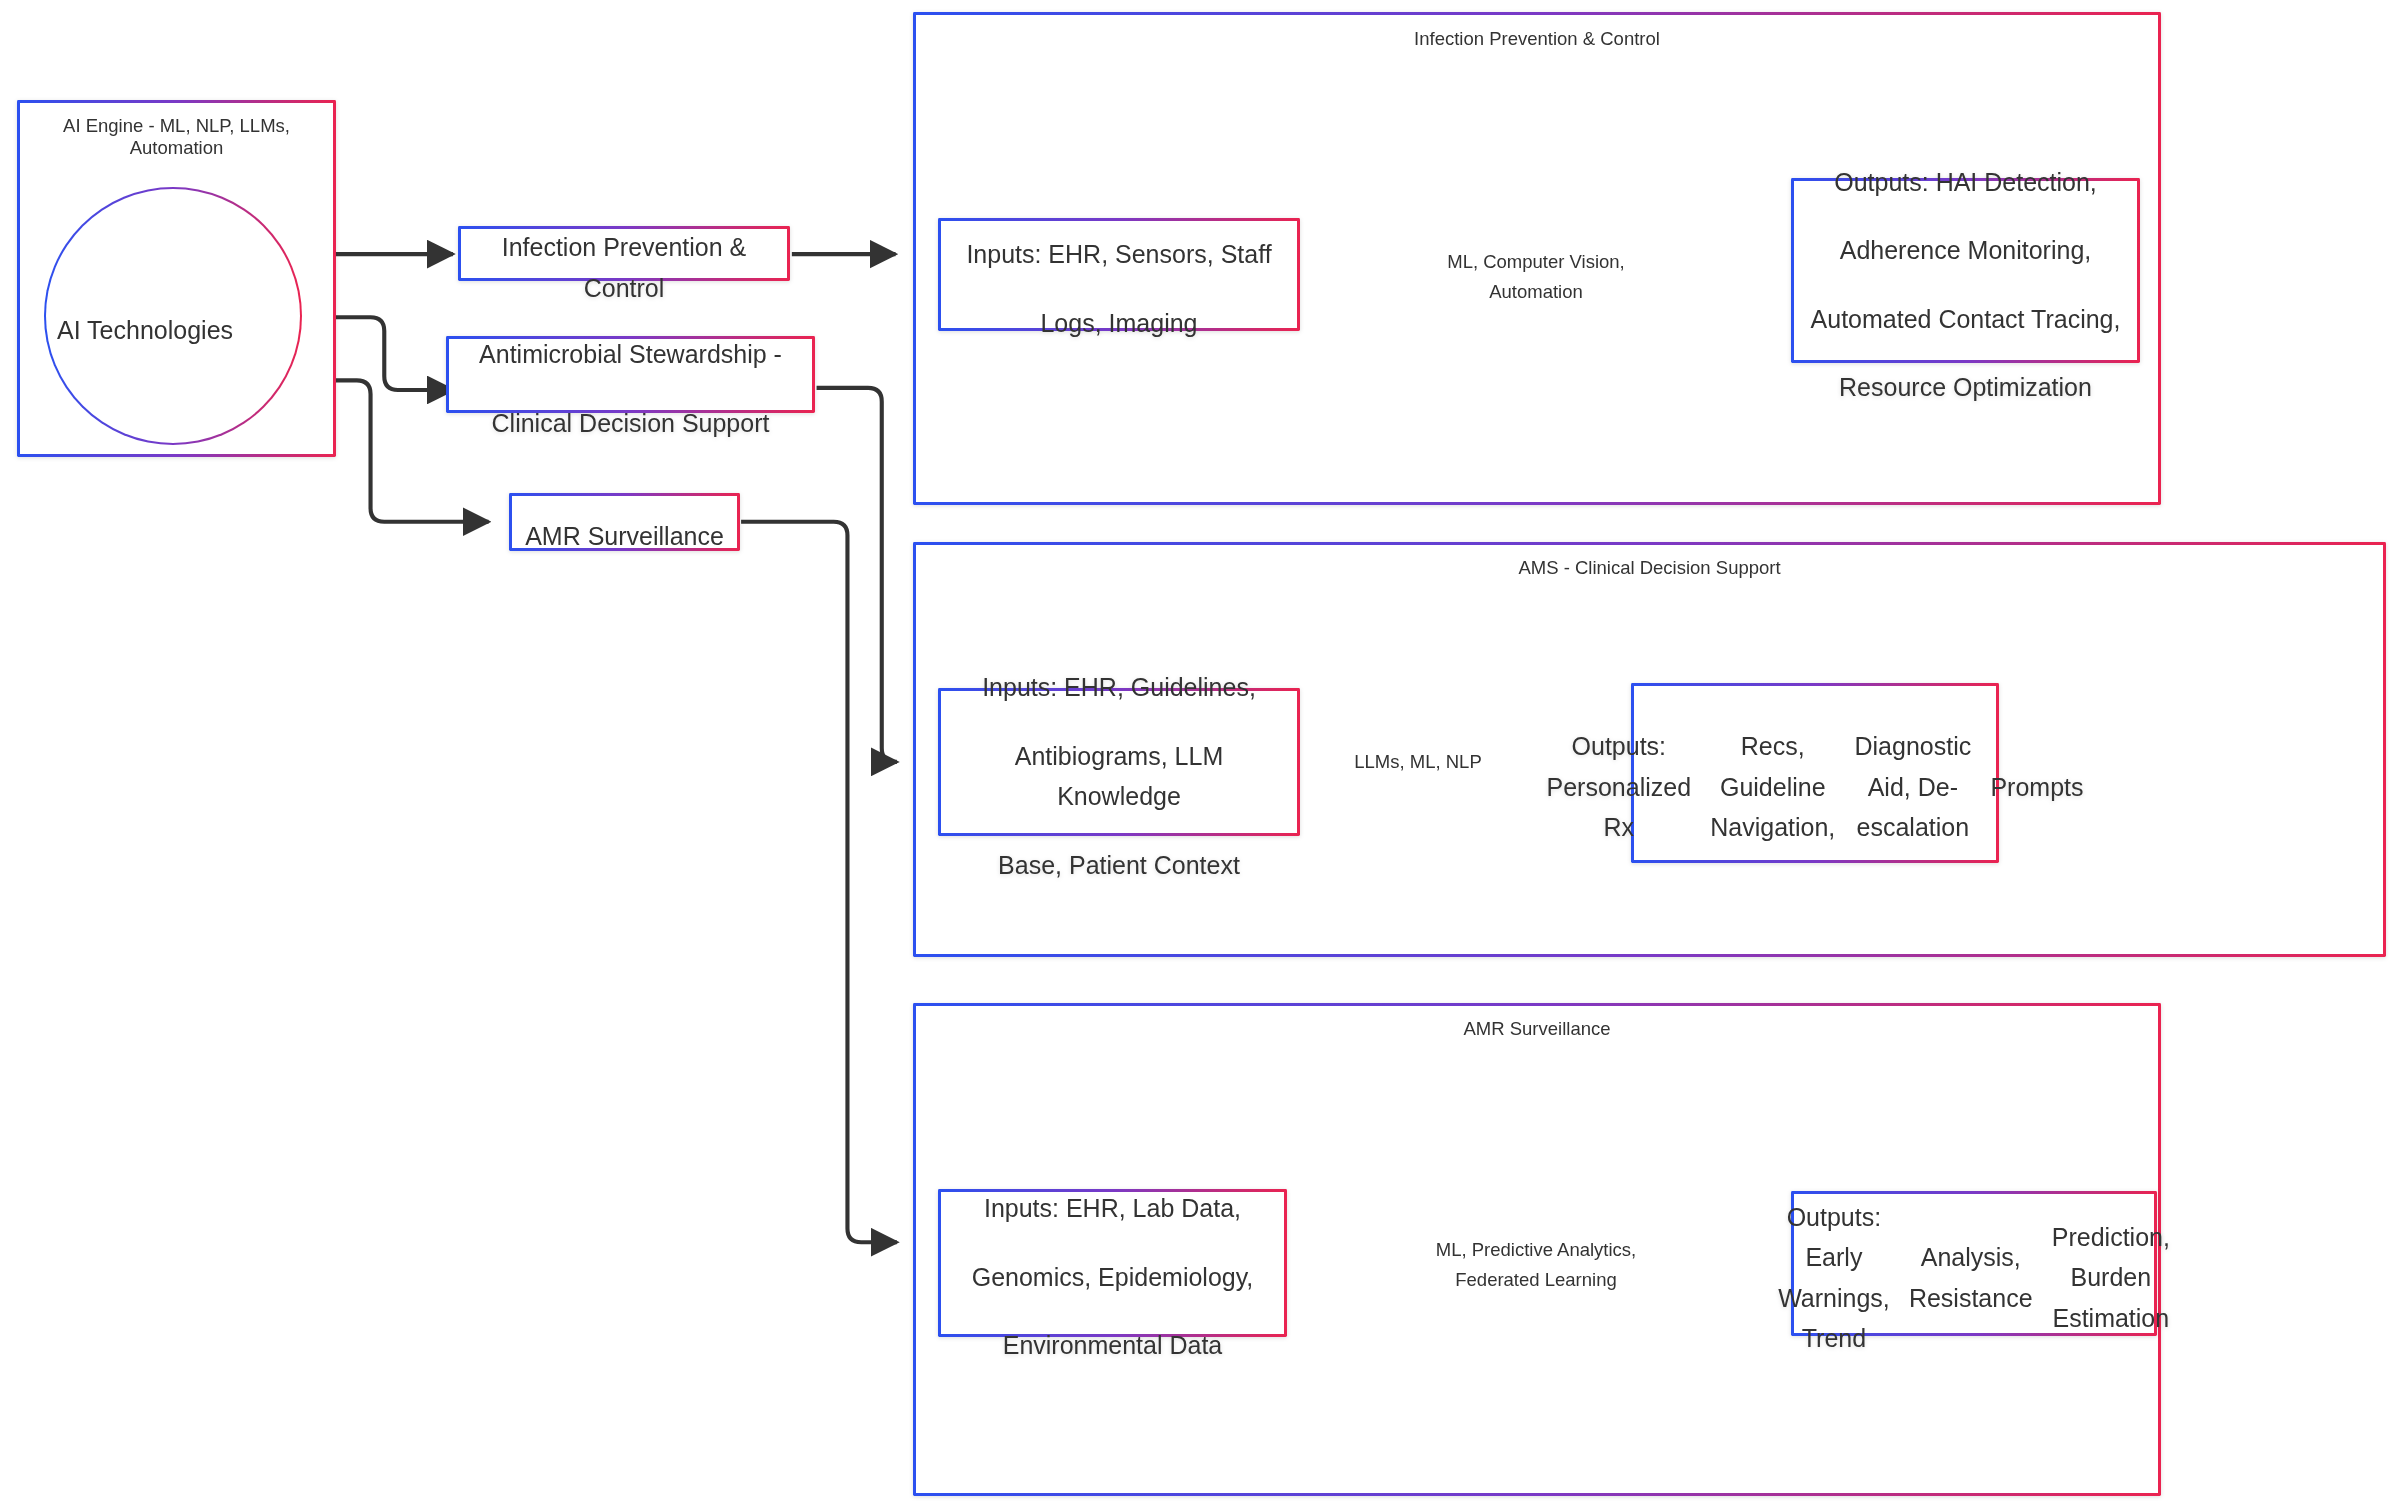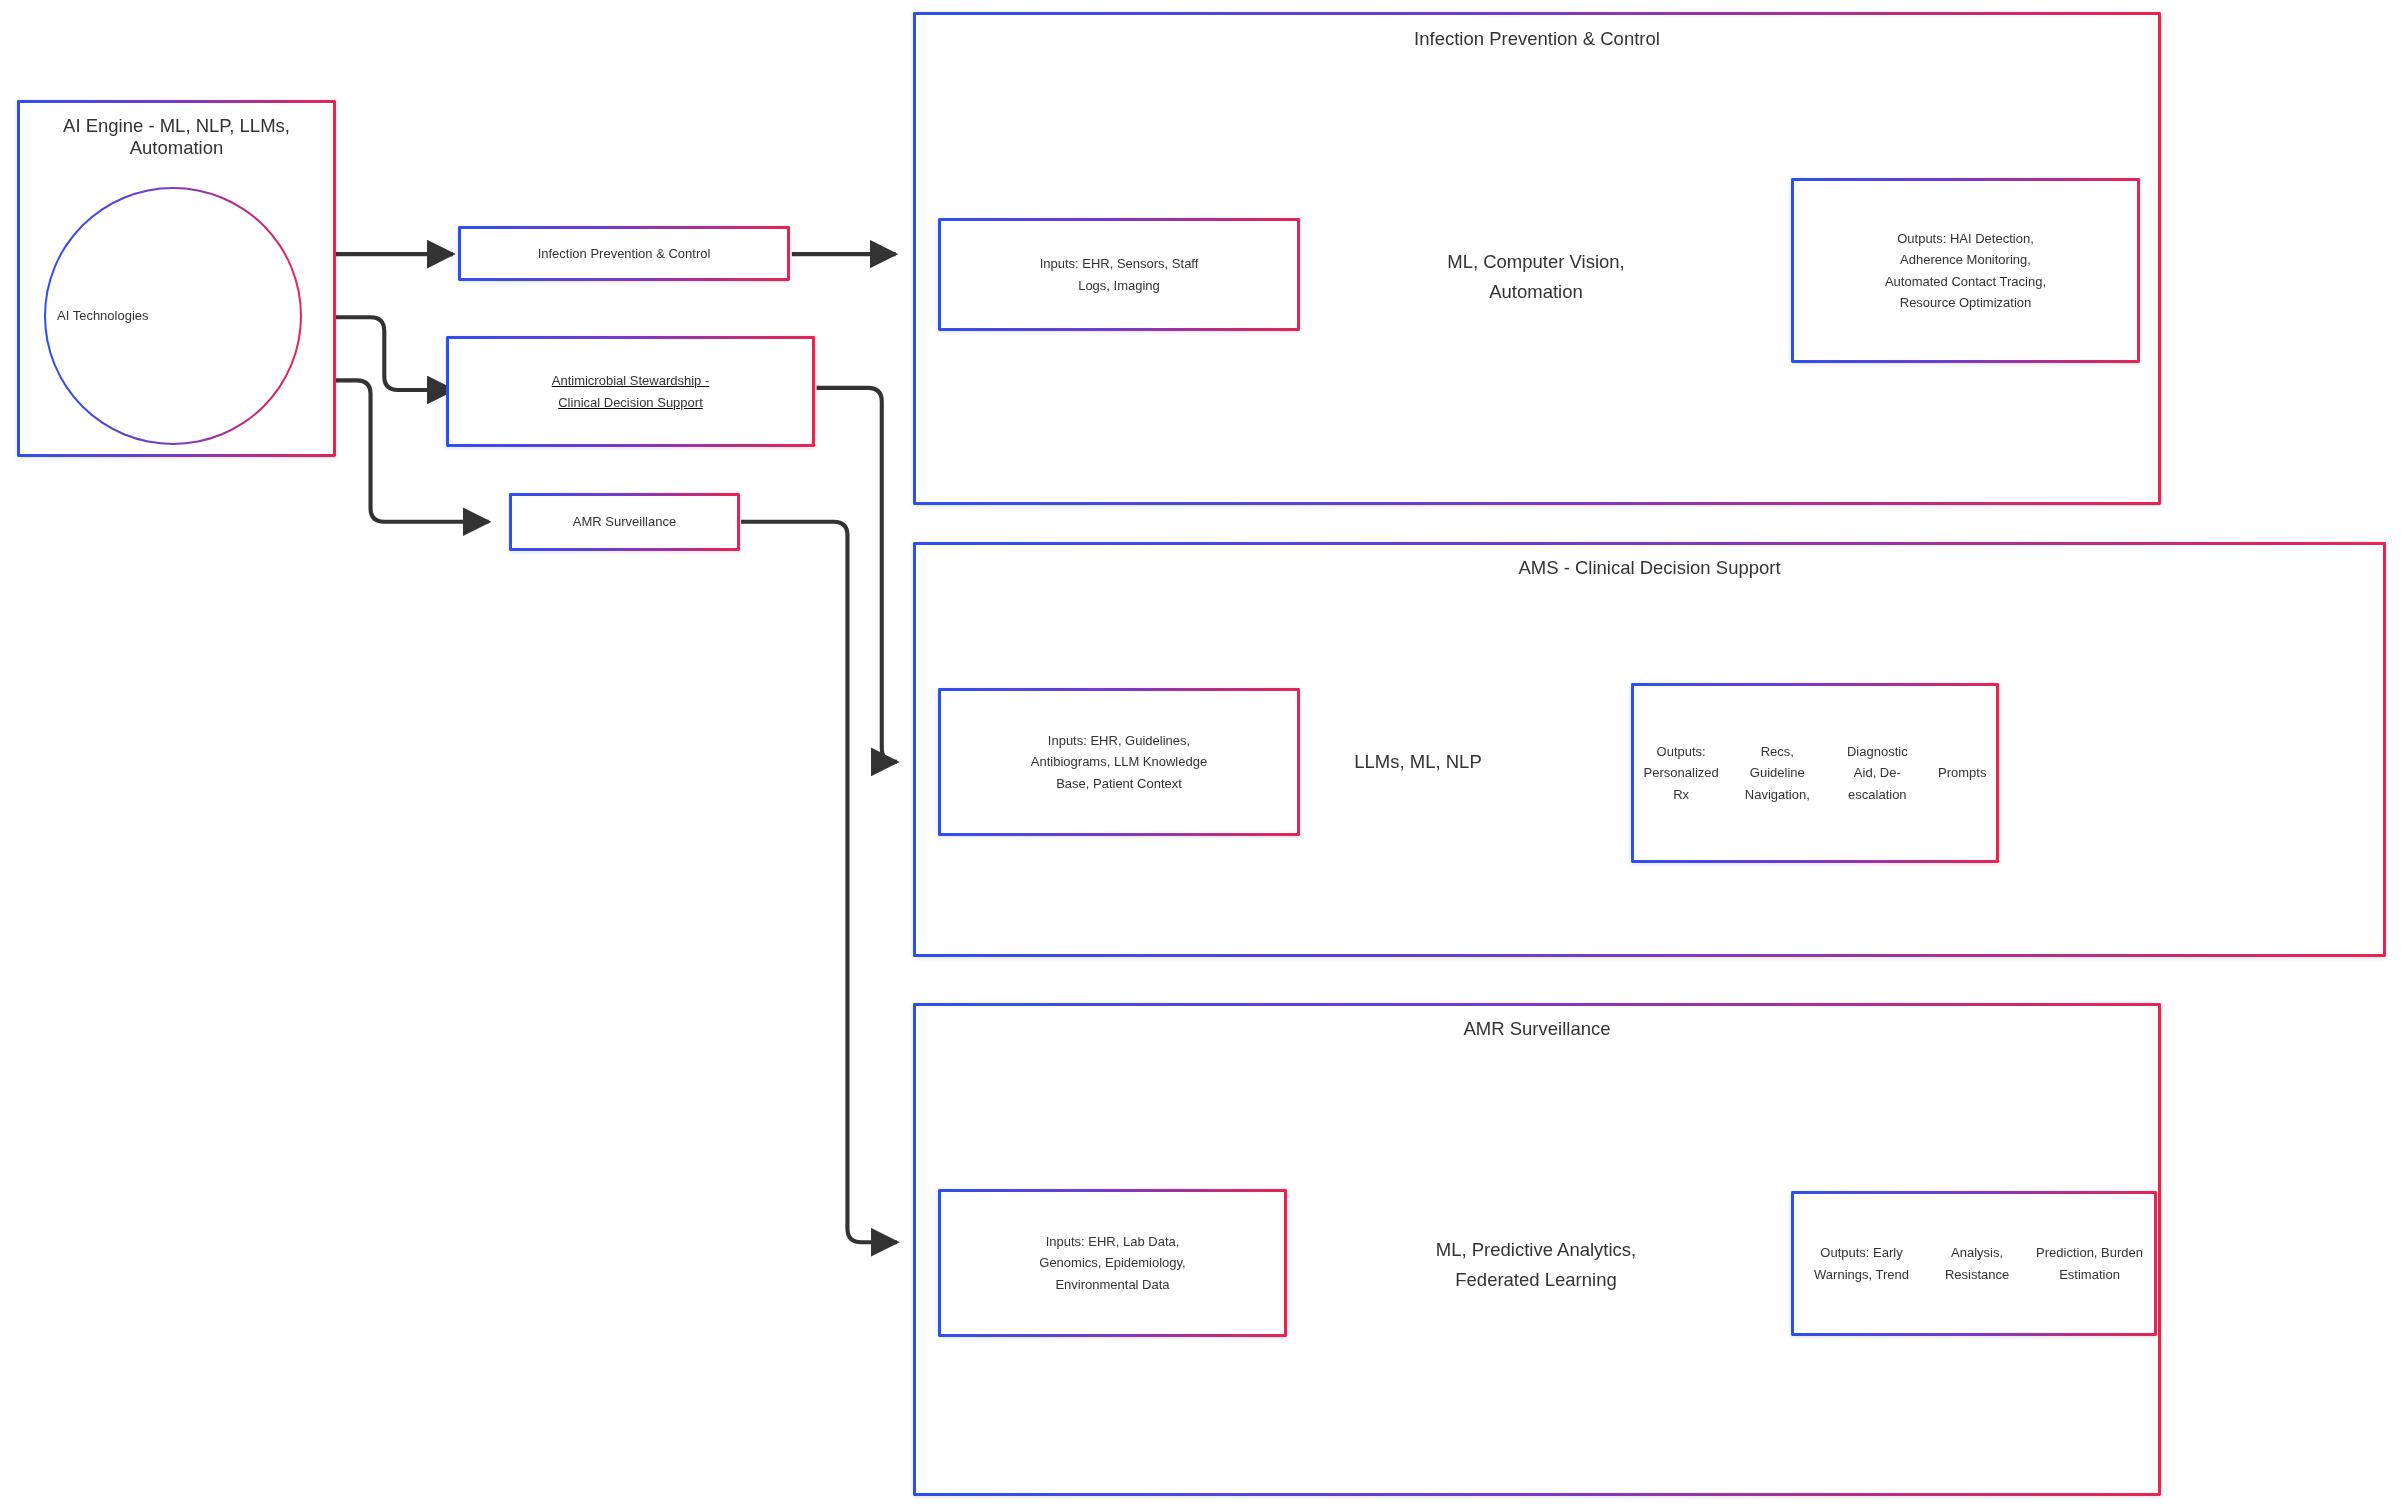--- a/index.html
+++ b/index.html
@@ -12,21 +12,21 @@
         background-image:linear-gradient(#ffffff,#ffffff),
                          linear-gradient(90deg,#2b50f0 0%,#7a39c6 50%,#ea2350 100%);
         background-origin:border-box;background-clip:padding-box,border-box;
         filter:drop-shadow(0 1.4px 2.1px rgba(0,0,0,.13));}
   .subgraph{border-width:3.4px;}
   .node{border-width:3.4px;display:flex;align-items:center;justify-content:center;text-align:center;}
 
   .sg-title{position:absolute;left:0;right:0;text-align:center;
             font-size:18.5px;color:#333333;white-space:nowrap;}
 
-  .node-label{font-size:13px;line-height:1.62;color:#333333;padding:4.1px 11px;}
+  .node-label{font-size:25px;line-height:1.62;color:#333333;padding:4.1px 11px;margin-top:28px;}
 
   
   .circle{position:absolute;box-sizing:border-box;border-radius:50%;
           border:2.7px solid transparent;background:#ffffff;
           background-image:linear-gradient(#ffffff,#ffffff),
                            linear-gradient(90deg,#2b50f0 0%,#7a39c6 50%,#ea2350 100%);
           background-origin:border-box;background-clip:content-box,border-box;
           display:flex;align-items:center;justify-content:flex-start;}
 
   
@@ -96,21 +96,21 @@
   </div>
   <div class="circle" style="left:44px;top:187px;width:258px;height:258px;">
     <span class="node-label">AI Technologies</span>
   </div>
 
 
   <div class="gbox node" style="left:458px;top:226px;width:332px;height:55px;">
     <span class="node-label">Infection Prevention &amp; Control</span>
   </div>
 
-  <div class="gbox node" style="left:446px;top:336px;width:369px;height:111px;flex-direction:column;text-decoration:underline;">
+  <div class="gbox node" style="left:446px;top:336px;width:369px;height:77px;flex-direction:column;">
     <span class="node-label" style="padding:0 11px;">Antimicrobial Stewardship -</span>
     <span class="node-label" style="padding:0 11px;">Clinical Decision Support</span>
   </div>
 
   <div class="gbox node" style="left:509px;top:493px;width:231px;height:58px;">
     <span class="node-label">AMR Surveillance</span>
   </div>
 
   <div class="gbox subgraph" style="left:913px;top:12.4px;width:1248px;height:493px;">
     <div class="sg-title" style="top:12.4px;">Infection Prevention &amp; Control</div>

